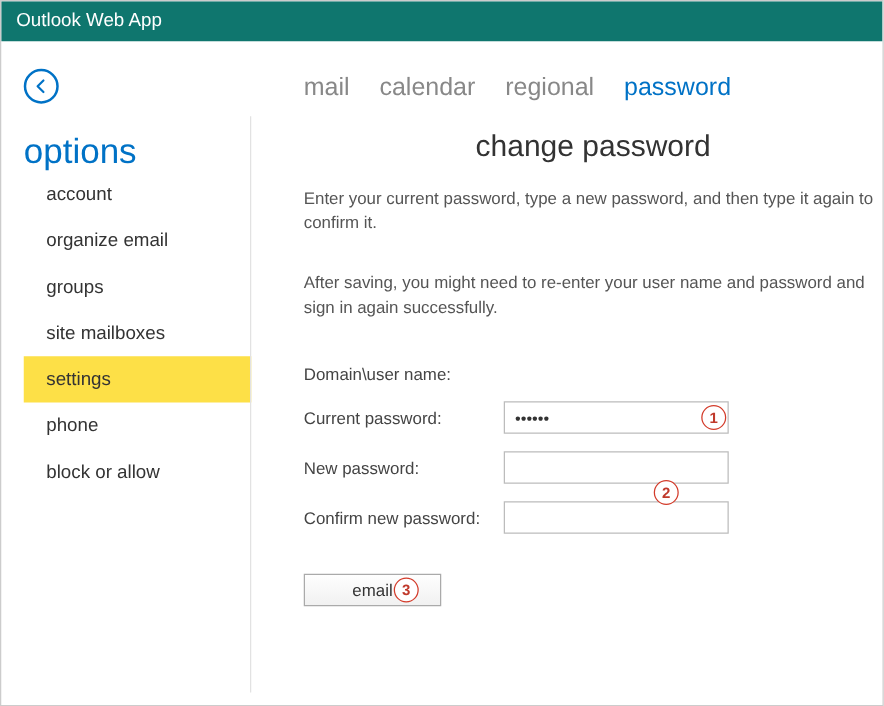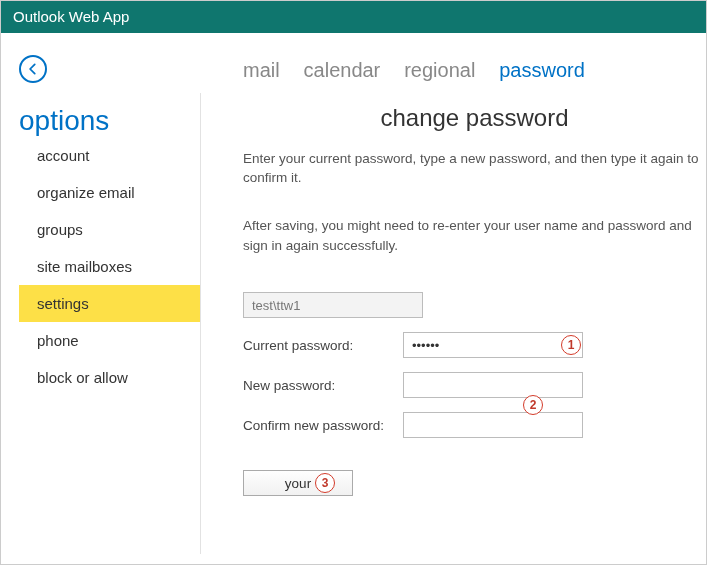--- a/index.html
+++ b/index.html
@@ -188,39 +188,39 @@
       <span class="tab">calendar</span>
       <span class="tab">regional</span>
       <span class="tab active">password</span>
     </div>
 
     <div class="page-heading">change password</div>
     <div class="instr">Enter your current password, type a new password, and then type it again to confirm it.</div>
     <div class="instr2">After saving, you might need to re-enter your user name and password and sign in again successfully.</div>
 
     <div class="form-row">
-      <input class="form-input readonly" readonly="" value="test\ttw1" style="">
+      <div class="form-label">Domain\user name:</div>
     </div>
 
     <div class="form-row">
       <div class="form-label">Current password:</div>
       <input class="form-input" type="text" value="••••••" style="">
       <div class="badge" style="left:318px; top:3px;">1</div>
     </div>
 
     <div class="form-row">
       <div class="form-label">New password:</div>
       <input class="form-input" type="password" value="" style="">
     </div>
 
     <div class="form-row">
       <div class="form-label">Confirm new password:</div>
       <input class="form-input" type="password" value="" style="">
       <div class="badge" style="left:280px; top:-17px;">2</div>
     </div>
 
     <div class="save-row">
-      <button class="save-btn">your</button>
+      <button class="save-btn">email</button>
       <div class="badge" style="left:72px; top:3px;">3</div>
     </div>
   </div>
 
 </div>
 
 </body></html>

